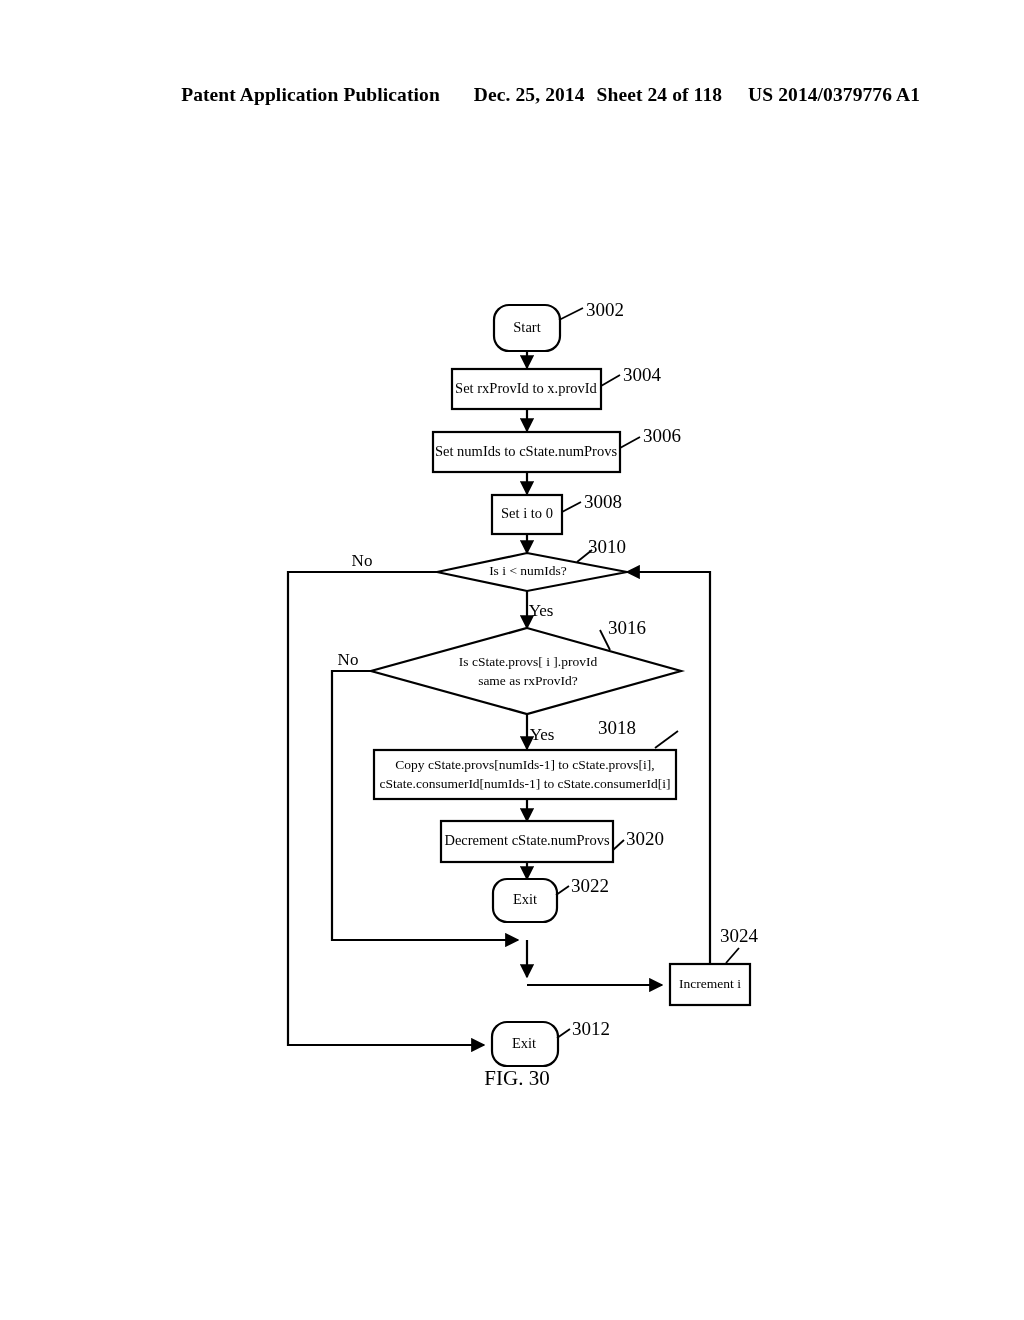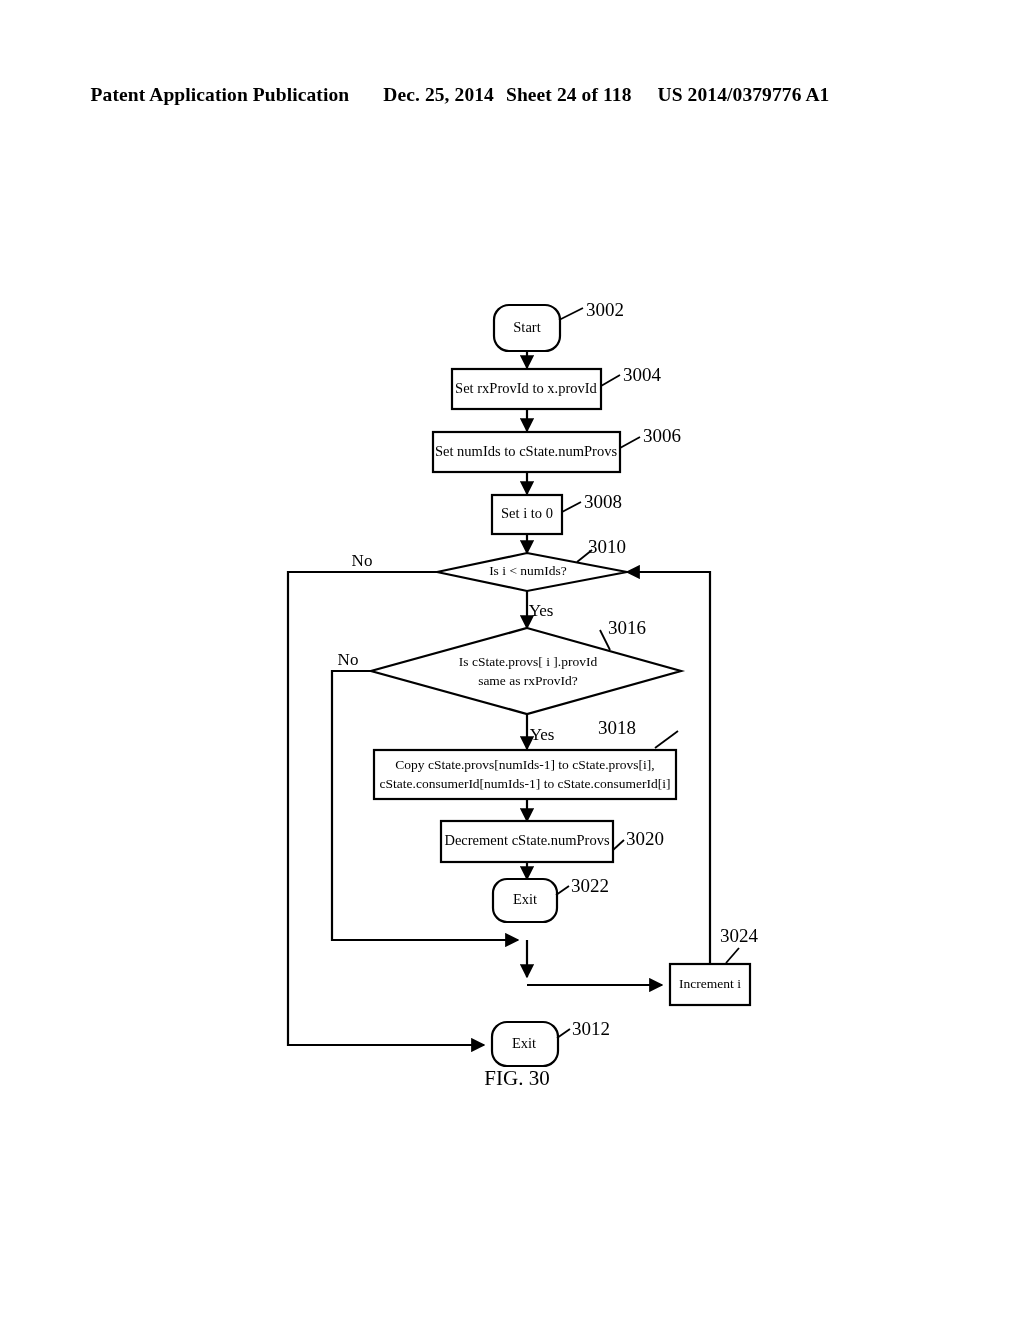--- a/index.html
+++ b/index.html
@@ -20,21 +20,21 @@
     left: 0; top: 0;
     width: 1024px;
     height: 1320px;
     background: #ffffff;
   }
   .header {
     position: absolute;
     left: 0;
     top: 84px;
     width: 920px;
-    text-align: center;
+    text-align: right;
     font-family: "Liberation Serif", serif;
     font-weight: bold;
     font-size: 19.5px;
     letter-spacing: 0.1px;
     white-space: nowrap;
   }
   .header span { display: inline-block; }
   .hdr-pub { margin-right: 34px; }
   .hdr-date { margin-right: 12px; }
   .hdr-sheet { margin-right: 26px; }

